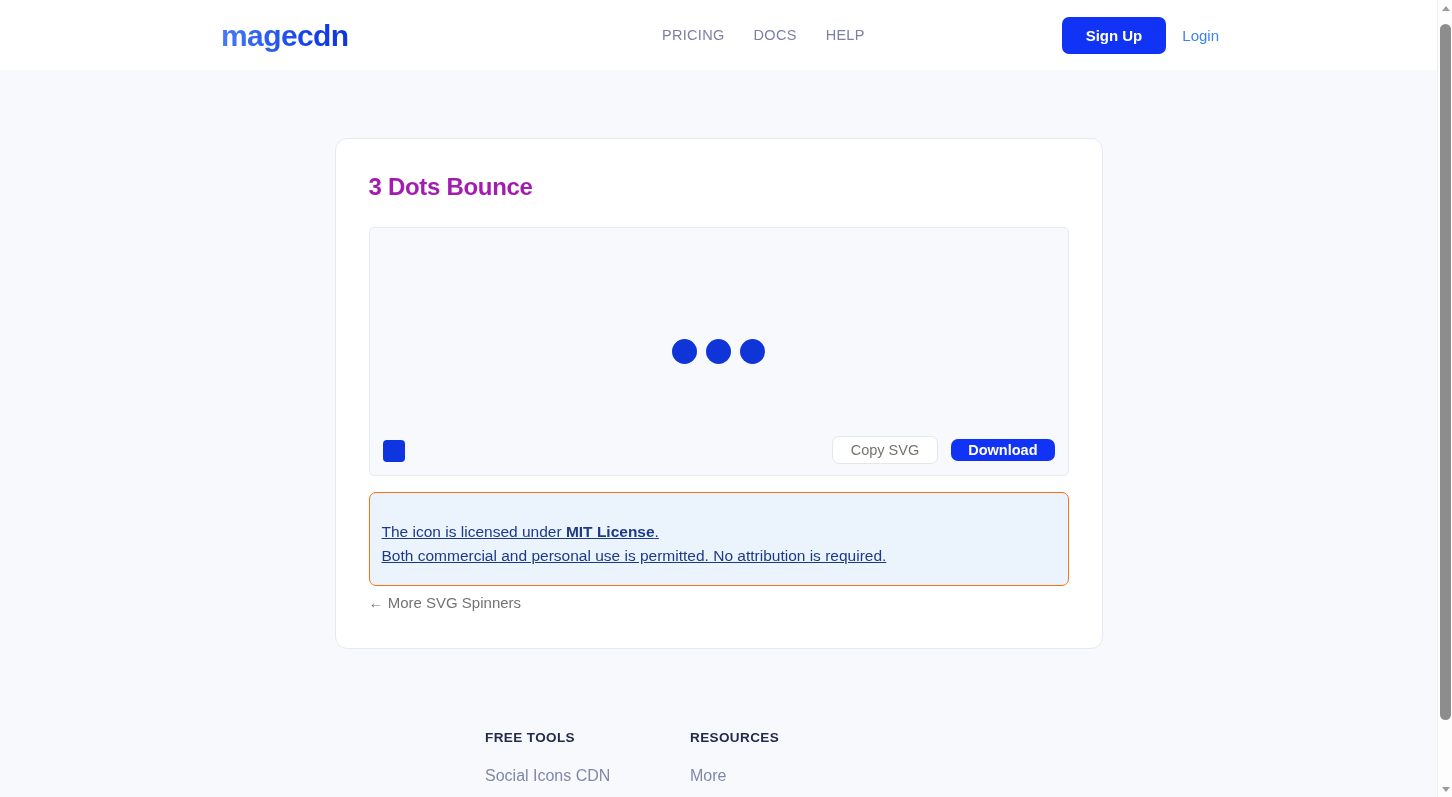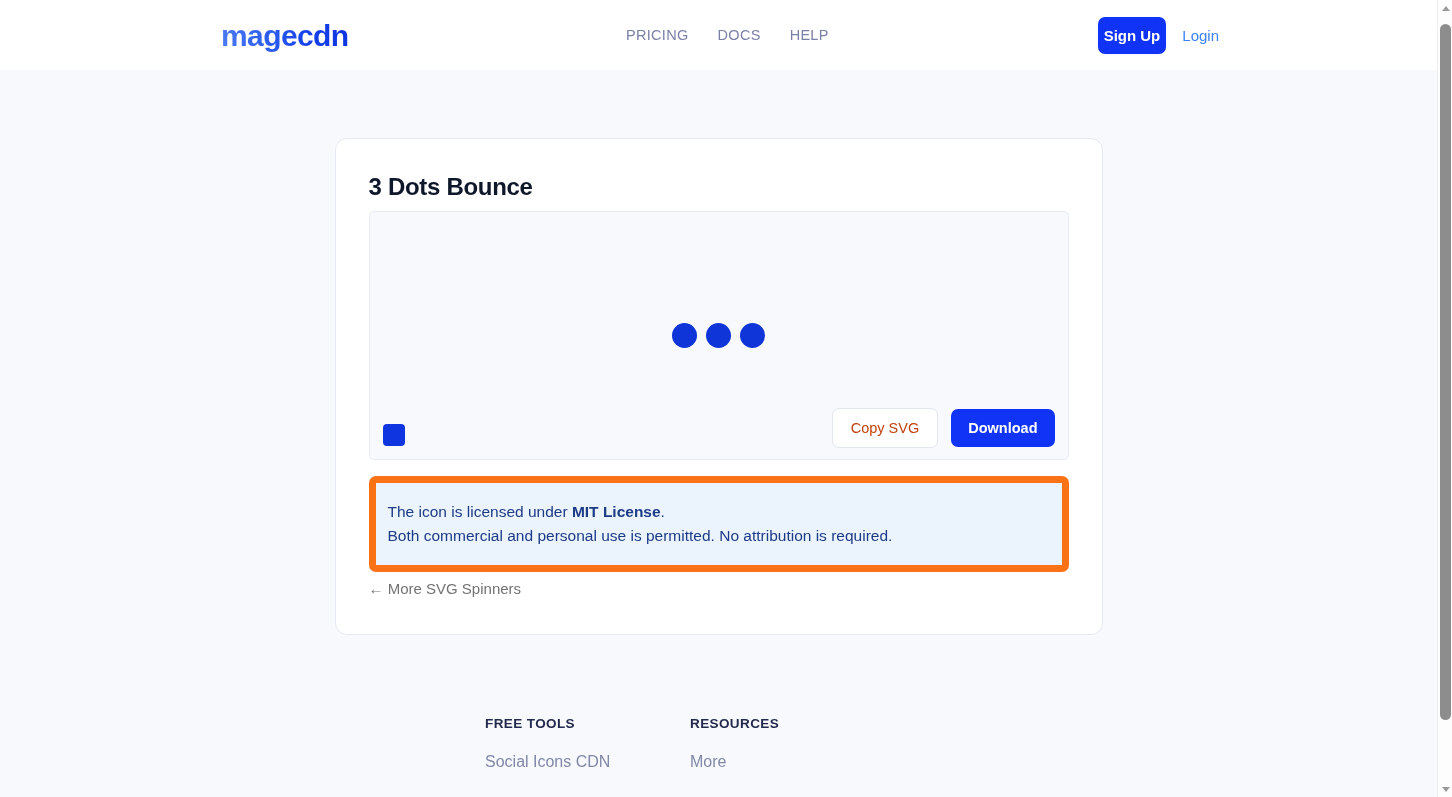--- a/index.html
+++ b/index.html
@@ -47,21 +47,21 @@
     -webkit-background-clip: text;
     background-clip: text;
     color: transparent;
     -webkit-text-fill-color: transparent;
     line-height: 36px;
     white-space: nowrap;
   }
 
   .main-nav {
     position: absolute;
-    left: 626px;
+    left: 662px;
     top: 26px;
     display: flex;
     gap: 29px;
     align-items: flex-start;
   }
 
   .main-nav a {
     font-size: 14.5px;
     color: #7b80a6;
     text-decoration: none;
@@ -78,21 +78,21 @@
     gap: 16px;
   }
 
   .btn-signup {
     background: #1133f5;
     color: #ffffff;
     font-size: 15px;
     font-weight: 700;
     border: none;
     border-radius: 7px;
-    padding: 0 6px;
+    padding: 0 24px;
     height: 37px;
     line-height: 37px;
     cursor: pointer;
     font-family: inherit;
     white-space: nowrap;
   }
 
   .link-login {
     font-size: 15px;
     color: #3b82f6;
@@ -111,24 +111,24 @@
     width: 768px;
     background: #ffffff;
     border: 1px solid #e4e9f2;
     border-radius: 12px;
     padding: 33px 33px 36px 33px;
   }
 
   .card-title {
     font-size: 24px;
     font-weight: 700;
-    color: #0f172a;
+    color: #a21caf;
     letter-spacing: -0.3px;
     line-height: 30px;
-    margin-bottom: 9px;
+    margin-bottom: 25px;
   }
 
   .preview-box {
     position: relative;
     height: 249px;
     background: #f7f9fc;
     border: 1px solid #e7ebf3;
     border-radius: 5px;
   }
 
@@ -166,56 +166,57 @@
     position: absolute;
     right: 13px;
     bottom: 11px;
     display: flex;
     align-items: center;
     gap: 13px;
   }
 
   .btn-copy {
     background: #ffffff;
-    color: #c2410c;
+    color: #737373;
     font-size: 14.5px;
     font-weight: 400;
     border: 1px solid #e3e7f0;
     border-radius: 7px;
-    height: 40px;
+    height: 28px;
     padding: 0 18px;
     cursor: pointer;
     font-family: inherit;
     white-space: nowrap;
   }
 
   .btn-download {
     background: #1133f5;
     color: #ffffff;
     font-size: 14.5px;
     font-weight: 700;
     border: none;
     border-radius: 7px;
-    height: 38px;
+    height: 22px;
     padding: 0 17px;
     cursor: pointer;
     font-family: inherit;
     white-space: nowrap;
   }
 
   
   .license-note {
     margin-top: 16px;
     background: #ebf4fd;
-    border: 7px solid #f97316;
+    border: 1px solid #f97316;
     border-radius: 7px;
-    padding: 17px 12px 17px 12px;
+    padding: 27px 12px 17px 12px;
     color: #1d3a86;
     font-size: 15.5px;
     line-height: 24px;
+    text-decoration: underline;
   }
   .license-note .line { white-space: nowrap; }
   .license-note b { font-weight: 700; }
 
   
   .back-link {
     display: inline-block;
     margin-top: 8px;
     font-size: 15px;
     color: #737373;

